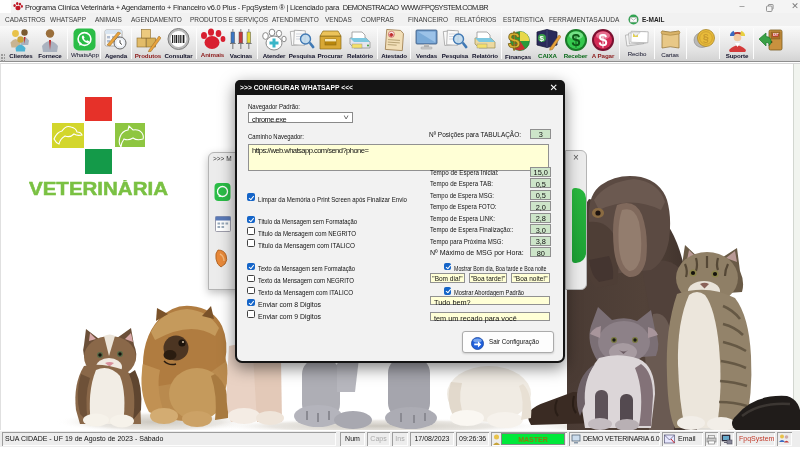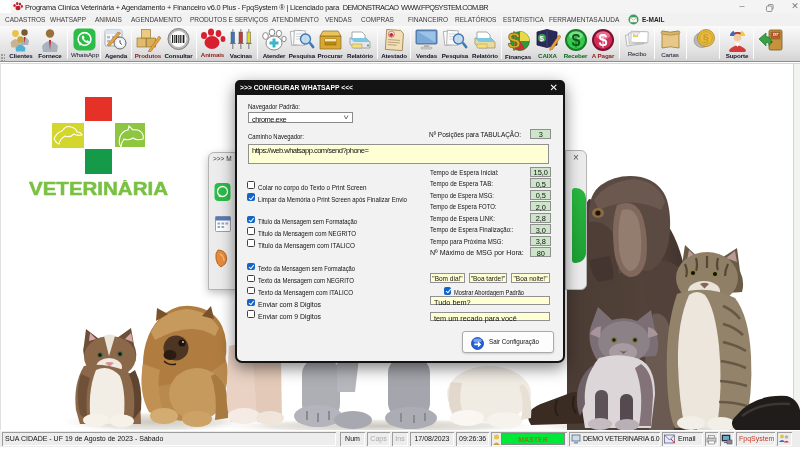--- a/index.html
+++ b/index.html
@@ -597,24 +597,23 @@
     <div class="abs" style="left:6px;top:37px;width:14px;height:75px;background:linear-gradient(#29b83e,#1da035);border-radius:3px 10px 10px 3px"></div>
   </div>
 
   <div class="abs" id="dlg" style="left:235px;top:80px;width:330px;height:283px;background:#f2f2f2;border:2px solid #141414;border-radius:7px;box-shadow:0 5px 16px rgba(0,0,0,0.5);color:#111">
     <div class="abs" style="left:-2px;top:-2px;width:330px;height:15px;background:#141414;border-radius:5px 5px 0 0;padding:0 0 0 5px;color:#fff;font-size:7.5px;font-weight:bold;line-height:15px"><span class="lb" style="transform:scaleX(.9)">&gt;&gt;&gt; CONFIGURAR WHATSAPP &lt;&lt;&lt;</span>
       <span style="position:absolute;right:7px;top:0;font-weight:normal;font-size:10px">✕</span>
     </div>
     <div class="abs lb" style="left:11px;top:20px;transform:scaleX(.79)">Navegador Padrão:</div>
     <div class="abs" style="left:11px;top:30px;width:105px;height:11px;background:#fff;border:1px solid #8a8a8a;font-size:7.5px;padding:1.5px 0 0 3px"><span style="letter-spacing:-0.5px">chrome.exe</span><span style="position:absolute;right:4px;top:1px;color:#555;font-size:7px;transform:scaleX(1.4)">˅</span></div>
     <div class="abs lb" style="left:11px;top:49.5px;transform:scaleX(.78)">Caminho Navegador:</div>
-    <div class="abs yf" style="left:11px;top:61.5px;width:301px;height:20px;font-size:7.6px;padding:1.5px 0 0 3px"><span style="letter-spacing:-0.55px">https://web.whatsapp.com/send?phone=</span></div>
+    <div class="abs yf" style="left:11px;top:61.5px;width:301px;height:27px;font-size:7.6px;padding:1.5px 0 0 3px"><span style="letter-spacing:-0.55px">https://web.whatsapp.com/send?phone=</span></div>
     <div class="abs lb" style="left:192px;top:47.5px;transform:scaleX(.852)">Nº Posições para TABULAÇÃO:</div>
     <div class="abs gb" style="left:293.3px;top:46.5px">3</div>
-    <div class="cbrow" style="top:99.3px"><span class="cb "></span><span class="lb" style="transform:scaleX(0.83)">Colar no corpo do Texto o Print Screen</span></div>
     <div class="cbrow" style="top:111.3px"><span class="cb on"></span><span class="lb" style="transform:scaleX(0.8)">Limpar da Memória o Print Screen após Finalizar Envio</span></div>
     <div class="cbrow" style="top:133.5px"><span class="cb on"></span><span class="lb" style="transform:scaleX(0.776)">Titulo da Mensagem sem Formatação</span></div>
     <div class="cbrow" style="top:145.3px"><span class="cb "></span><span class="lb" style="transform:scaleX(0.806)">Titulo da Mensagem com NEGRITO</span></div>
     <div class="cbrow" style="top:157.2px"><span class="cb "></span><span class="lb" style="transform:scaleX(0.836)">Titulo da Mensagem com ITALICO</span></div>
     <div class="cbrow" style="top:180.5px"><span class="cb on"></span><span class="lb" style="transform:scaleX(0.761)">Texto da Mensagem sem Formatação</span></div>
     <div class="cbrow" style="top:192.5px"><span class="cb "></span><span class="lb" style="transform:scaleX(0.791)">Texto da Mensagem com NEGRITO</span></div>
     <div class="cbrow" style="top:204.5px"><span class="cb "></span><span class="lb" style="transform:scaleX(0.82)">Texto da Mensagem com ITALICO</span></div>
     <div class="cbrow" style="top:216.5px"><span class="cb on"></span><span class="lb" style="transform:scaleX(0.905)">Enviar com 8 Digitos</span></div>
     <div class="cbrow" style="top:228.3px"><span class="cb "></span><span class="lb" style="transform:scaleX(0.905)">Enviar com 9 Digitos</span></div>
     <div class="rlab" style="top:85.9px"><span class="lb" style="transform:scaleX(0.825)">Tempo de Espera Inicial:</span></div>
@@ -626,20 +625,21 @@
     <div class="rlab" style="top:120.4px"><span class="lb" style="transform:scaleX(0.785)">Tempo de Espera FOTO:</span></div>
       <div class="gb abs" style="left:293.3px;top:119.0px">2,0</div>
     <div class="rlab" style="top:131.9px"><span class="lb" style="transform:scaleX(0.806)">Tempo de Espera LINK:</span></div>
       <div class="gb abs" style="left:293.3px;top:130.5px">2,8</div>
     <div class="rlab" style="top:143.4px"><span class="lb" style="transform:scaleX(0.8)">Tempo de Espera Finalização::</span></div>
       <div class="gb abs" style="left:293.3px;top:142.0px">3,0</div>
     <div class="rlab" style="top:154.9px"><span class="lb" style="transform:scaleX(0.799)">Tempo para Próxima MSG:</span></div>
       <div class="gb abs" style="left:293.3px;top:153.5px">3,8</div>
     <div class="rlab" style="top:166.4px"><span class="lb" style="transform:scaleX(0.93)">Nº Máximo de MSG por Hora:</span></div>
       <div class="gb abs" style="left:293.3px;top:165.0px">80</div>
+    <div class="cbrow" style="left:206.5px;top:180.7px"><span class="cb on"></span><span class="lb" style="transform:scaleX(.693)">Mostrar Bom dia, Boa tarde e Boa noite</span></div>
     <div class="yb abs" style="left:193px;top:191px;width:35px">"Bom dia!"</div>
     <div class="yb abs" style="left:232px;top:191px;width:38px">"Boa tarde!"</div>
     <div class="yb abs" style="left:274px;top:191px;width:39px">"Boa noite!"</div>
     <div class="cbrow" style="left:206.5px;top:205px"><span class="cb on"></span><span class="lb" style="transform:scaleX(.75)">Mostrar Abordagem Padrão</span></div>
     <div class="yf abs" style="left:193px;top:214.2px;width:120px;height:9px;padding:1px 0 0 3px;font-size:7.3px">Tudo bem?</div>
     <div class="yf abs" style="left:193px;top:230.2px;width:120px;height:9px;padding:1px 0 0 3px;font-size:7.3px">tem um recado para você</div>
     <div class="abs btn" style="left:225px;top:249px;width:92px;height:22px">
       <svg width="13" height="13" viewBox="0 0 14 14" style="position:absolute;left:8px;top:4.5px">
           <circle cx="7" cy="7" r="6.5" fill="#2060dc"></circle>
           <circle cx="7" cy="7" r="6.5" fill="none" stroke="#12409a" stroke-width="0.8"></circle>

